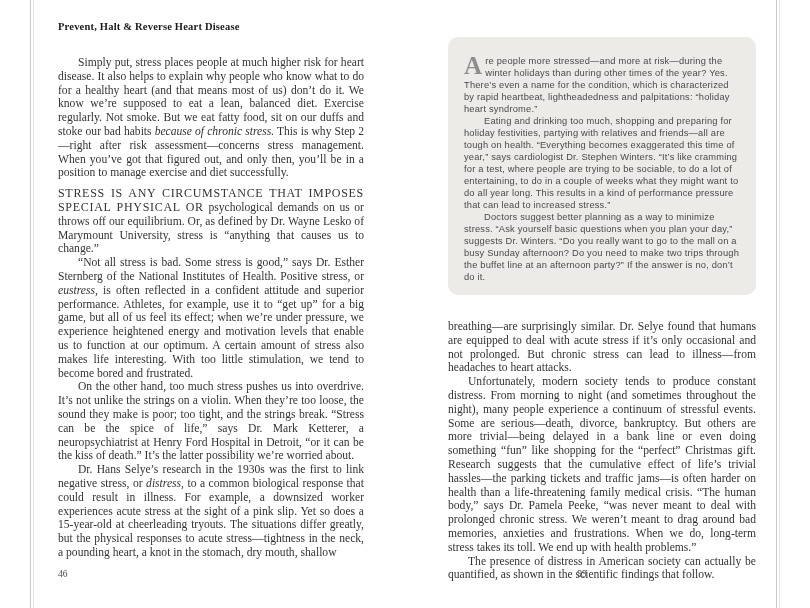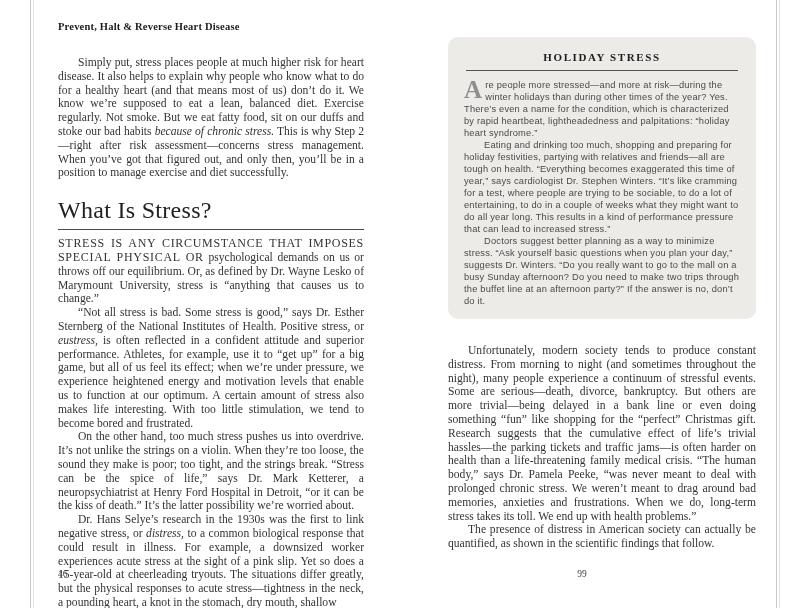--- a/index.html
+++ b/index.html
@@ -76,41 +76,40 @@
 <div class="edge r1"></div>
 <div class="edge r2"></div>
 
 <div class="page-left">
   <div class="running-head-left">Prevent, Halt &amp; Reverse Heart Disease</div>
 
   <div class="body-text">
       <p class="para indent"><span>Simply put, stress places people at much higher risk for heart disease. It also helps to explain why people who know what to do for a healthy heart (and that means most of us) don’t do it. We know we’re supposed to eat a lean, balanced diet. Exercise regularly. Not smoke. But we eat fatty food, sit on our duffs and stoke our bad habits </span><span class="it">because of chronic stress.</span><span> This is why Step 2—right after risk assessment—concerns stress management. When you’ve got that figured out, and only then, you’ll be in a position to manage exercise and diet successfully.</span></p>
     </div>
 
-  <h1 class="section-heading">What Is Stress?</h1>
 
   <div class="body-text section-body">
       <p class="para"><span class="sc">STRESS IS ANY CIRCUMSTANCE THAT IMPOSES SPECIAL PHYSICAL OR</span><span> psychological demands on us or throws off our equilibrium. Or, as defined by Dr. Wayne Lesko of Marymount University, stress is “anything that causes us to change.”</span></p>
       <p class="para indent"><span>“Not all stress is bad. Some stress is good,” says Dr. Esther Sternberg of the National Institutes of Health. Positive stress, or </span><span class="it">eustress,</span><span> is often reflected in a confident attitude and superior performance. Athletes, for example, use it to “get up” for a big game, but all of us feel its effect; when we’re under pressure, we experience heightened energy and motivation levels that enable us to function at our optimum. A certain amount of stress also makes life interesting. With too little stimulation, we tend to become bored and frustrated.</span></p>
       <p class="para indent"><span>On the other hand, too much stress pushes us into overdrive. It’s not unlike the strings on a violin. When they’re too loose, the sound they make is poor; too tight, and the strings break. “Stress can be the spice of life,” says Dr. Mark Ketterer, a neuropsychiatrist at Henry Ford Hospital in Detroit, “or it can be the kiss of death.” It’s the latter possibility we’re worried about.</span></p>
       <p class="para indent"><span>Dr. Hans Selye’s research in the 1930s was the first to link negative stress, or </span><span class="it">distress,</span><span> to a common biological response that could result in illness. For example, a downsized worker experiences acute stress at the sight of a pink slip. Yet so does a 15-year-old at cheerleading tryouts. The situations differ greatly, but the physical responses to acute stress—tightness in the neck, a pounding heart, a knot in the stomach, dry mouth, shallow</span></p>
     </div>
 </div>
 
 <div class="page-right">
 
   <div class="sidebar">
-    <div class="sidebar-title">HOLIDAY STRESS</div>
     <div class="sidebar-body">
         <p class="para"><span class="dropcap">A</span><span>re people more stressed—and more at risk—during the winter holidays than during other times of the year? Yes. There’s even a name for the condition, which is characterized by rapid heartbeat, lightheadedness and palpitations: “holiday heart syndrome.”</span></p>
         <p class="para indent"><span>Eating and drinking too much, shopping and preparing for holiday festivities, partying with relatives and friends—all are tough on health. “Everything becomes exaggerated this time of year,” says cardiologist Dr. Stephen Winters. “It’s like cramming for a test, where people are trying to be sociable, to do a lot of entertaining, to do in a couple of weeks what they might want to do all year long. This results in a kind of performance pressure that can lead to increased stress.”</span></p>
         <p class="para indent"><span>Doctors suggest better planning as a way to minimize stress. “Ask yourself basic questions when you plan your day,” suggests Dr. Winters. “Do you really want to go to the mall on a busy Sunday afternoon? Do you need to make two trips through the buffet line at an afternoon party?” If the answer is no, don’t do it.</span></p>
       </div>
   </div>
 
   <div class="body-text right-body">
+      <p class="para"><span>breathing—are surprisingly similar. Dr. Selye found that humans are equipped to deal with acute stress if it’s only occasional and not prolonged. But chronic stress can lead to illness—from headaches to heart attacks.</span></p>
       <p class="para indent"><span>Unfortunately, modern society tends to produce constant distress. From morning to night (and sometimes throughout the night), many people experience a continuum of stressful events. Some are serious—death, divorce, bankruptcy. But others are more trivial—being delayed in a bank line or even doing something “fun” like shopping for the “perfect” Christmas gift. Research suggests that the cumulative effect of life’s trivial hassles—the parking tickets and traffic jams—is often harder on health than a life-threatening family medical crisis. “The human body,” says Dr. Pamela Peeke, “was never meant to deal with prolonged chronic stress. We weren’t meant to drag around bad memories, anxieties and frustrations. When we do, long-term stress takes its toll. We end up with health problems.”</span></p>
       <p class="para indent"><span>The presence of distress in American society can actually be quantified, as shown in the scientific findings that follow.</span></p>
     </div>
 </div>
 
 <div class="page-num left">46</div>
 <div class="page-num right">99</div>
 
 </body></html>

